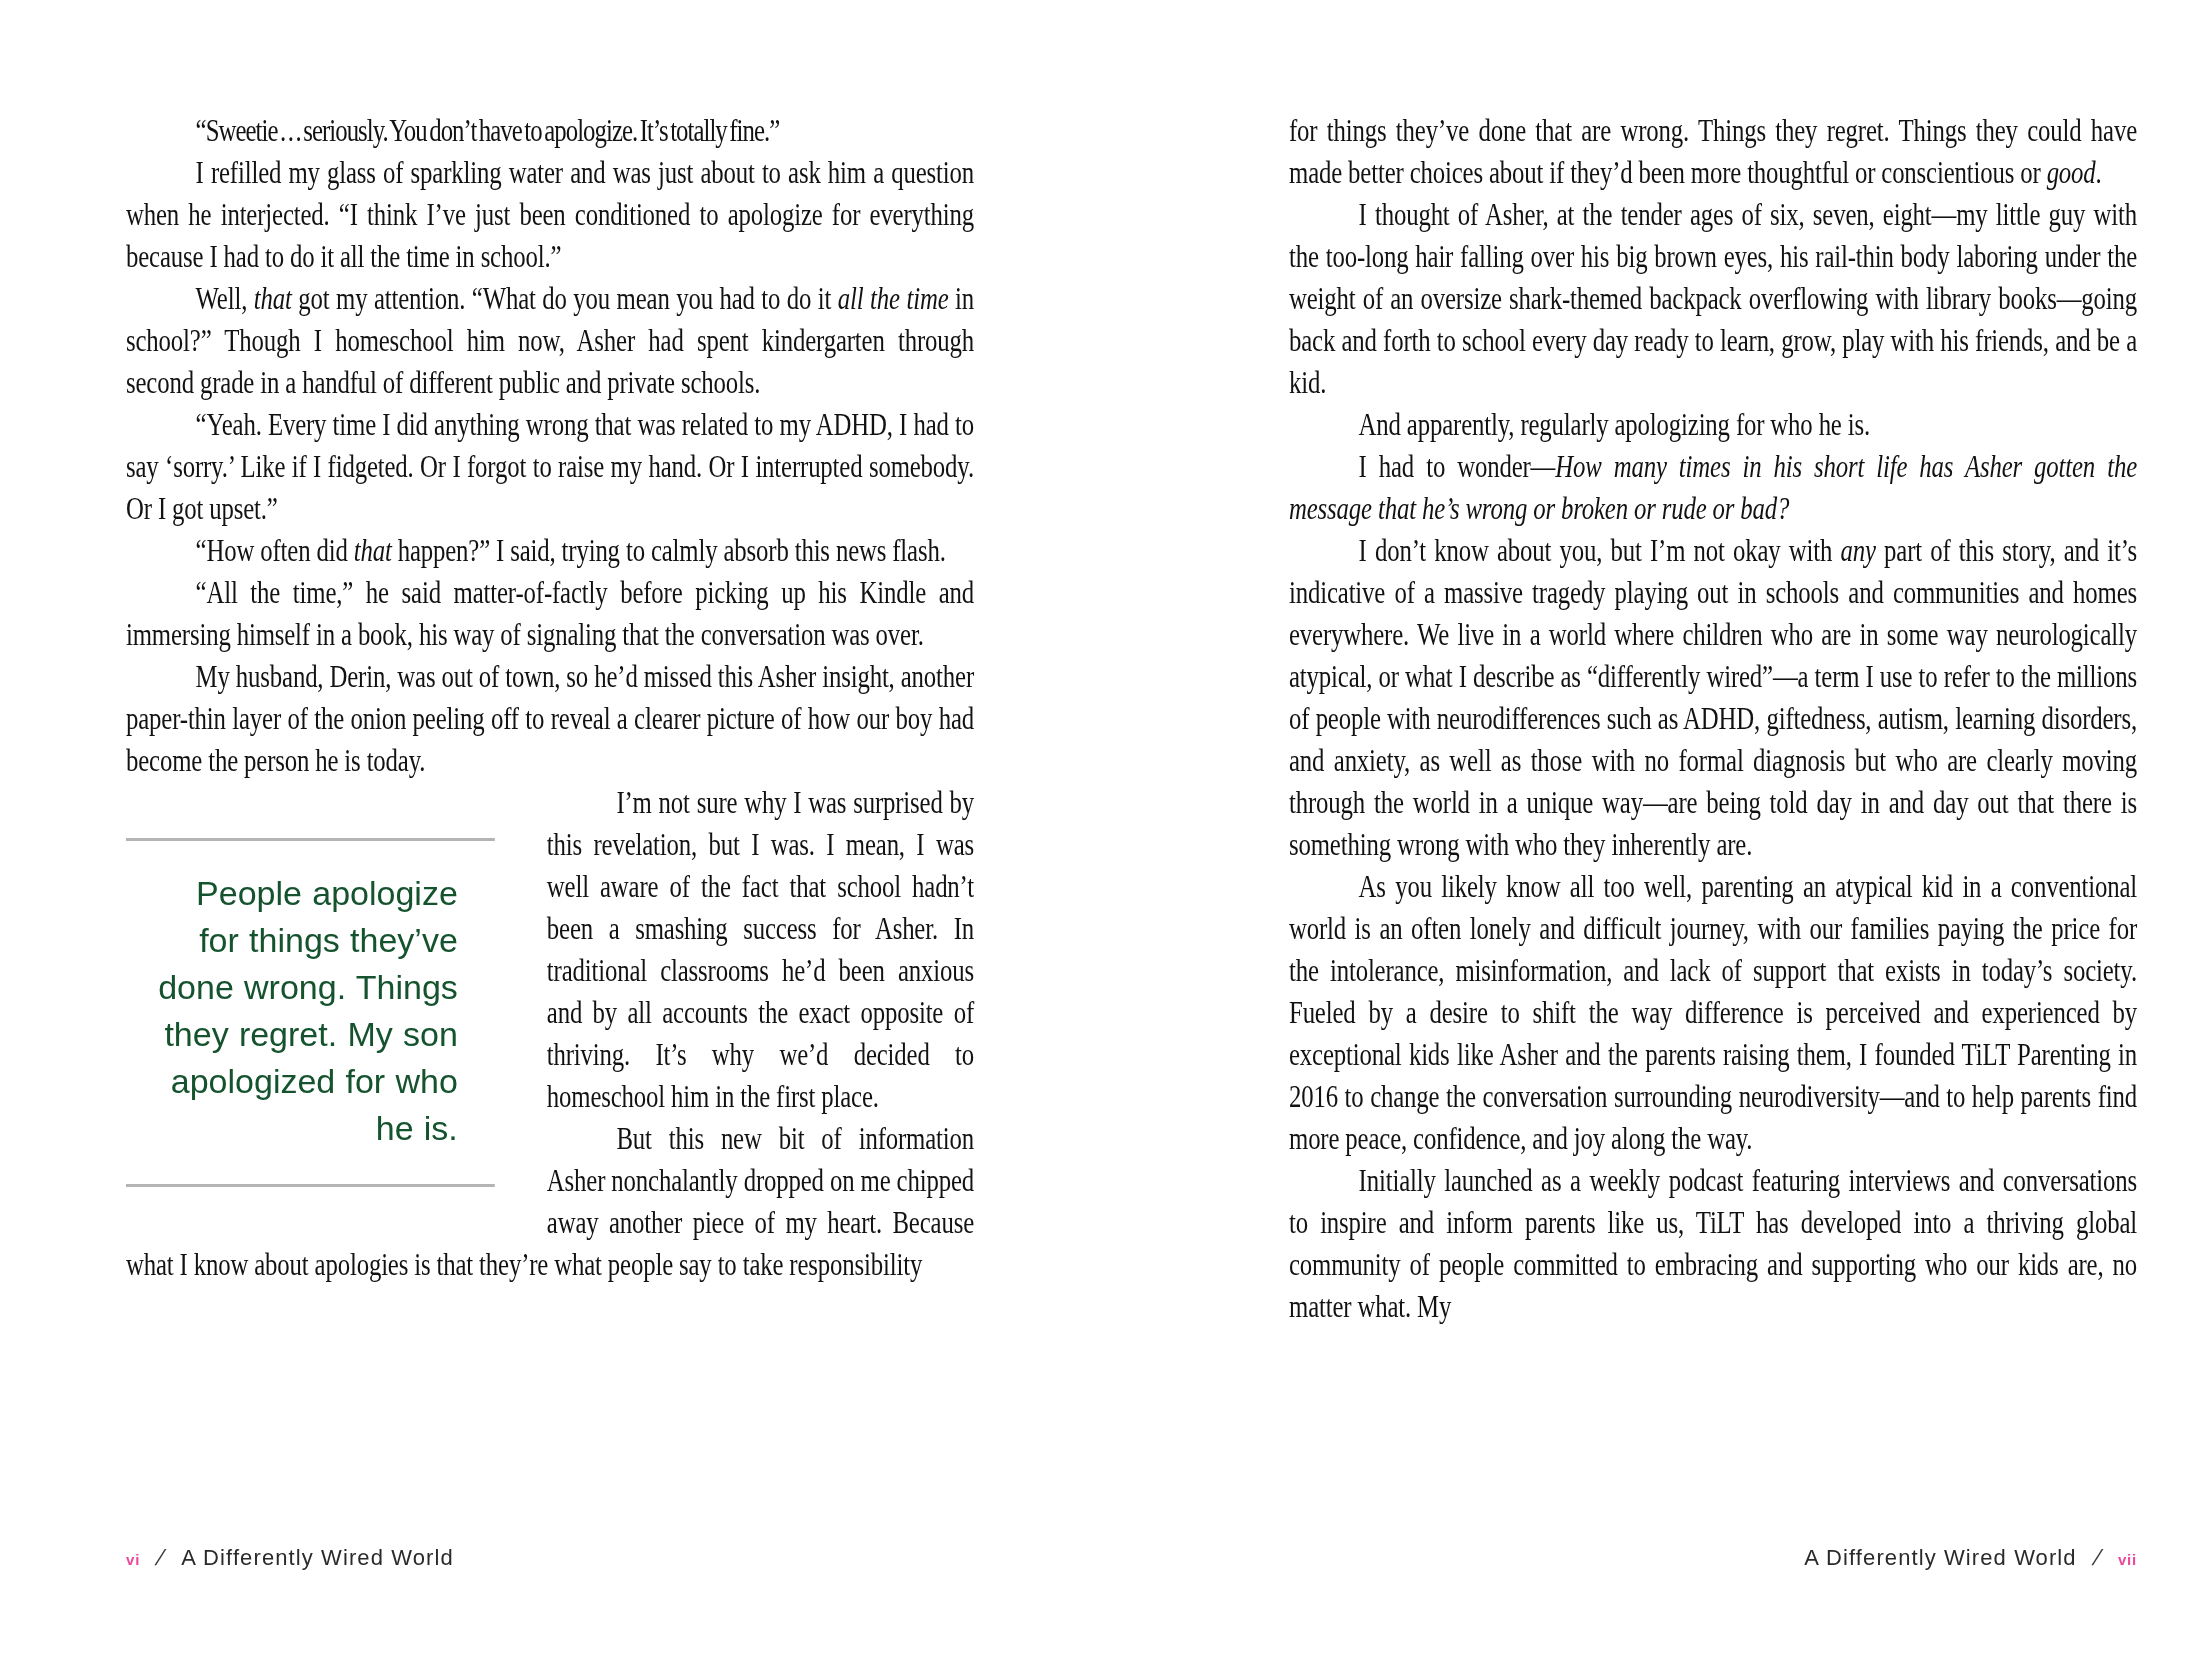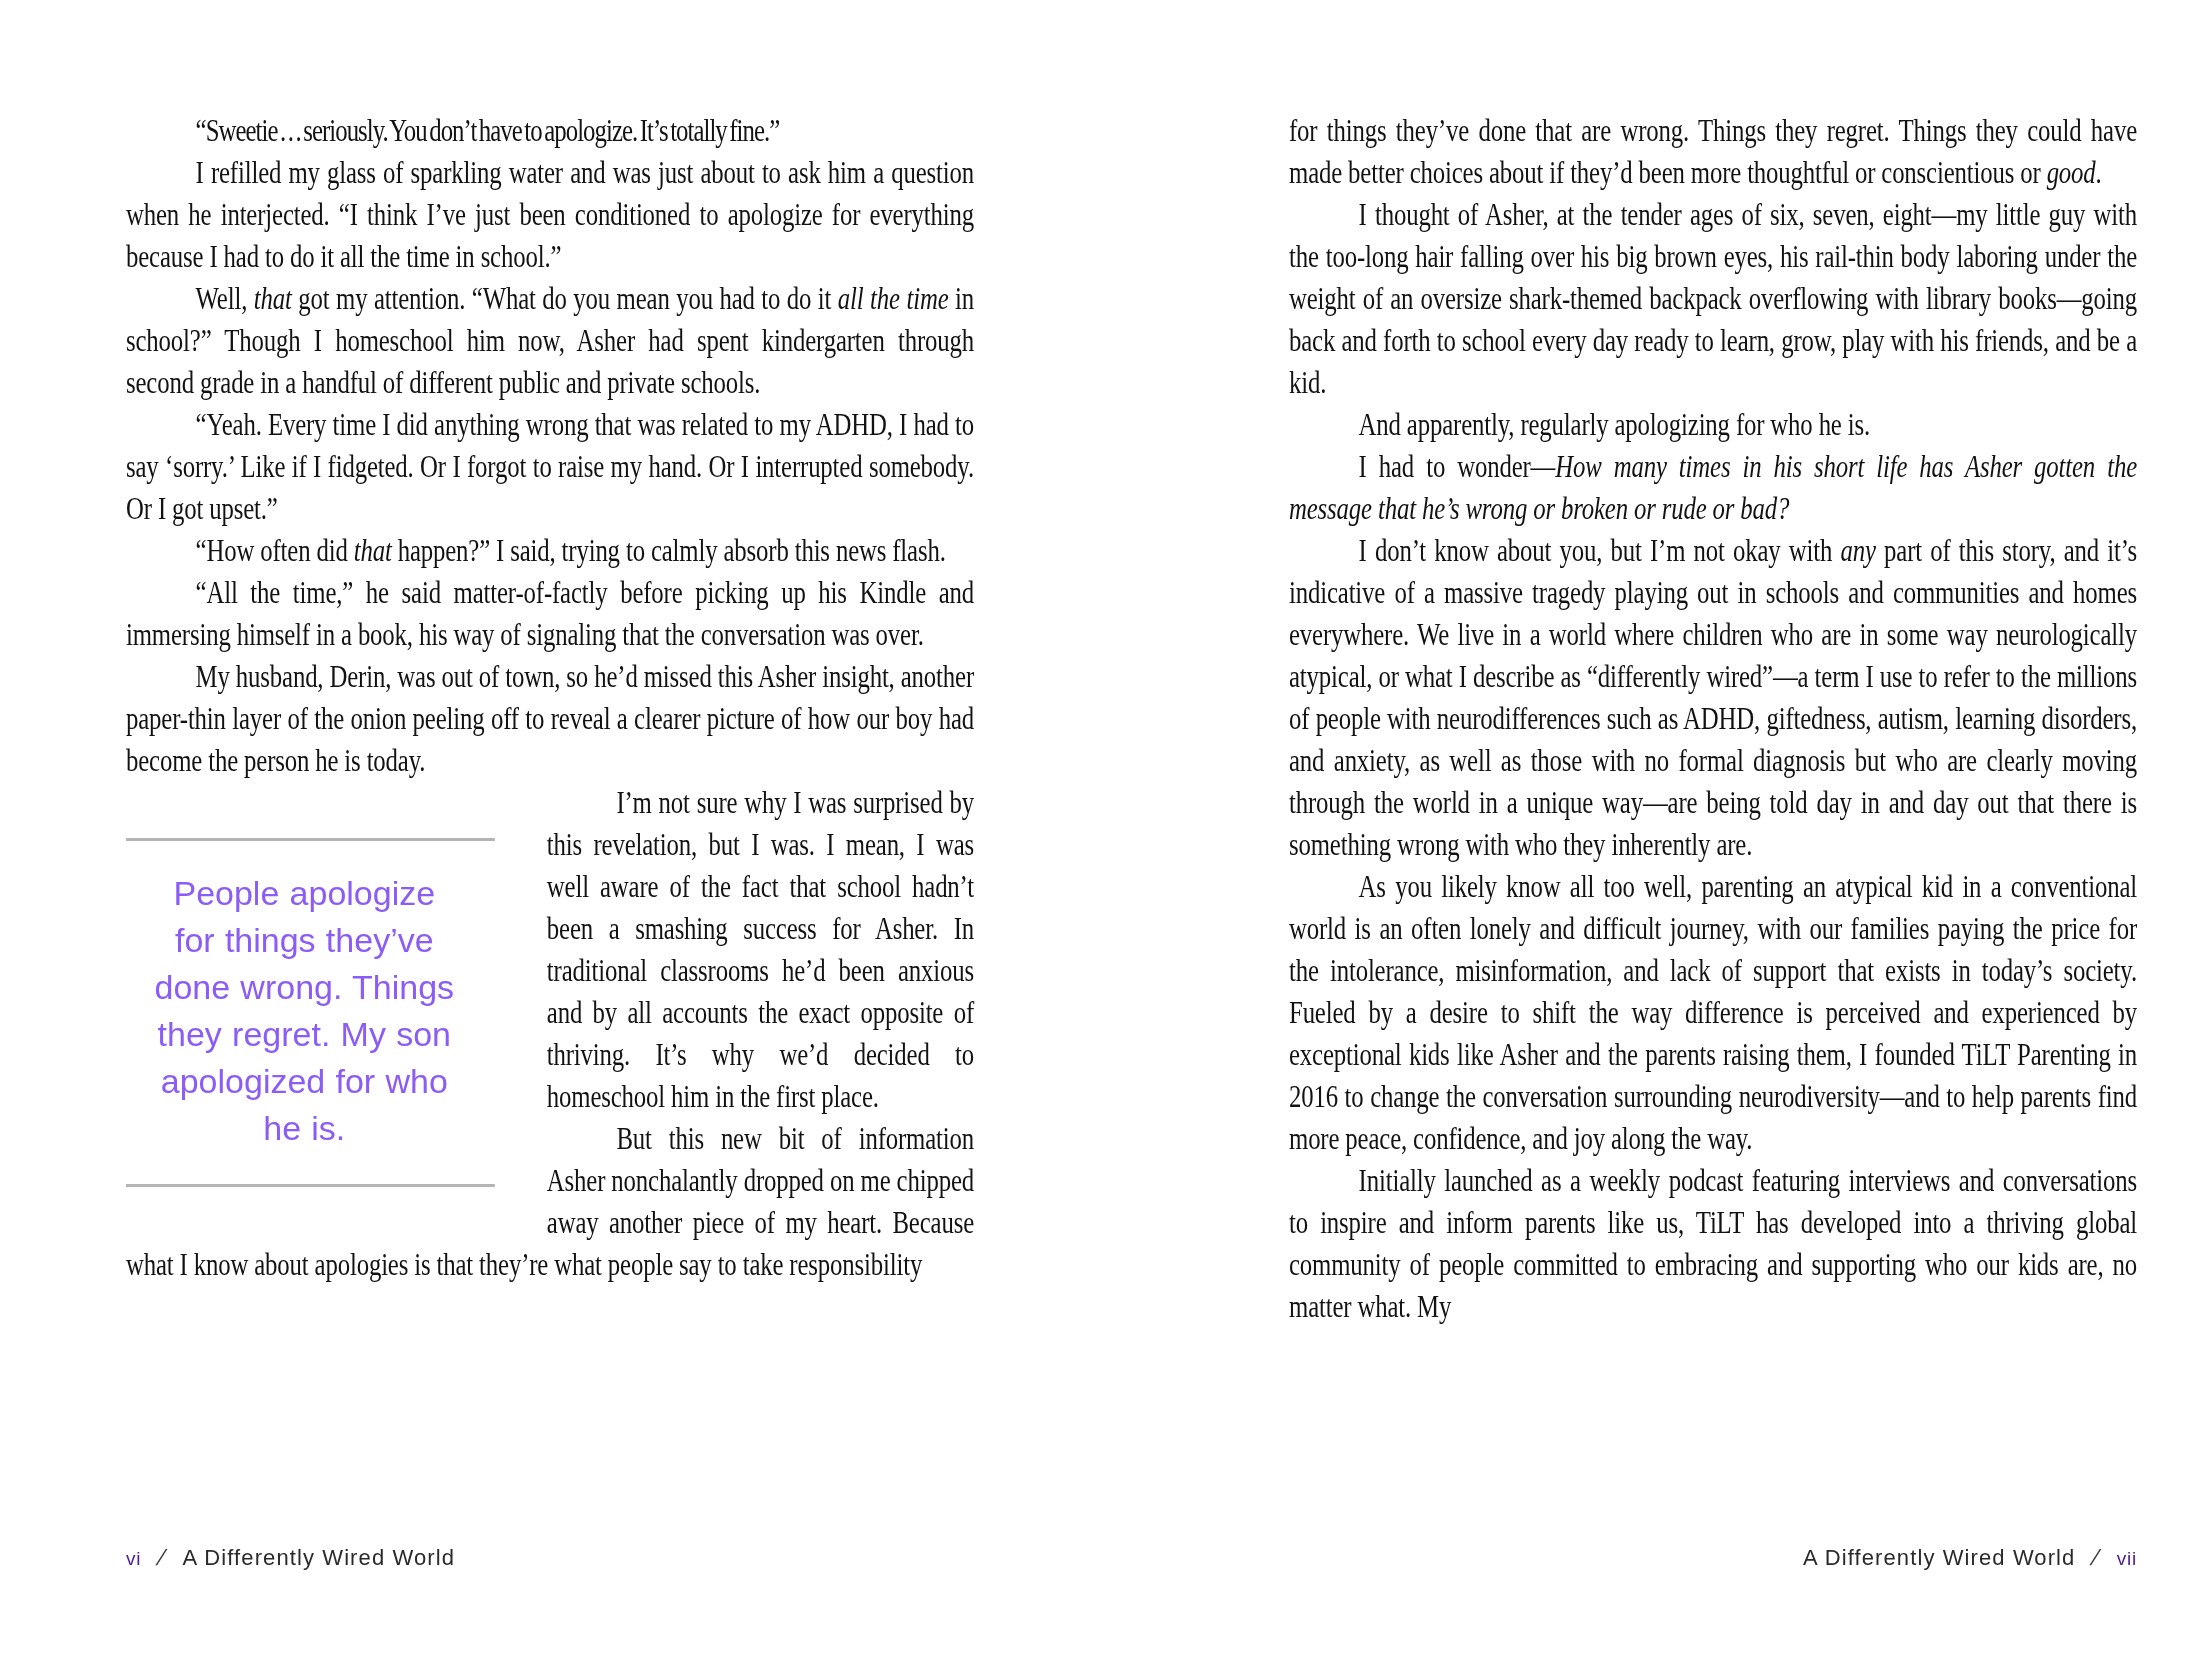--- a/index.html
+++ b/index.html
@@ -34,39 +34,39 @@
     float:left;
     width:461px;
     box-sizing:border-box;
     margin:56px 65px 47px 0;
     border-top:3.4px solid #b4b4b4;
     border-bottom:3.4px solid #b4b4b4;
     padding:29px 0 32px 31px;
   }
   .pq-text {
     width:307px; margin:0;
-    text-indent:0 !important; text-align:center;
+    text-indent:0 !important; text-align:right;
     transform:scaleX(1.25); transform-origin:left top;
     font-family:"Liberation Sans","DejaVu Sans",sans-serif;
     font-size:34px; line-height:47px;
     letter-spacing:0; word-spacing:0.8px;
-    color:#8b5cf6;
+    color:#14532d;
     font-weight:400;
   }
 
   
   .page-footer {
     position:absolute; top:1545px;
     font-family:"Liberation Sans","DejaVu Sans",sans-serif;
     font-size:22px; letter-spacing:1.1px;
     color:#2a2a2a; white-space:nowrap;
   }
   .footer-left  { left:0; }
   .footer-right { right:0; text-align:right; }
-  .pagenum { font-weight:400; font-size:19px; letter-spacing:0.8px; color:#4c1d95; }
+  .pagenum { font-weight:700; font-size:15px; letter-spacing:0.8px; color:#ec4899; }
   .slash {
     display:inline-block;
     margin:0 17px;
     transform:skewX(-20deg);
     color:#3a3a3a;
     font-weight:400;
   }
 </style>
 </head>
 <body>

